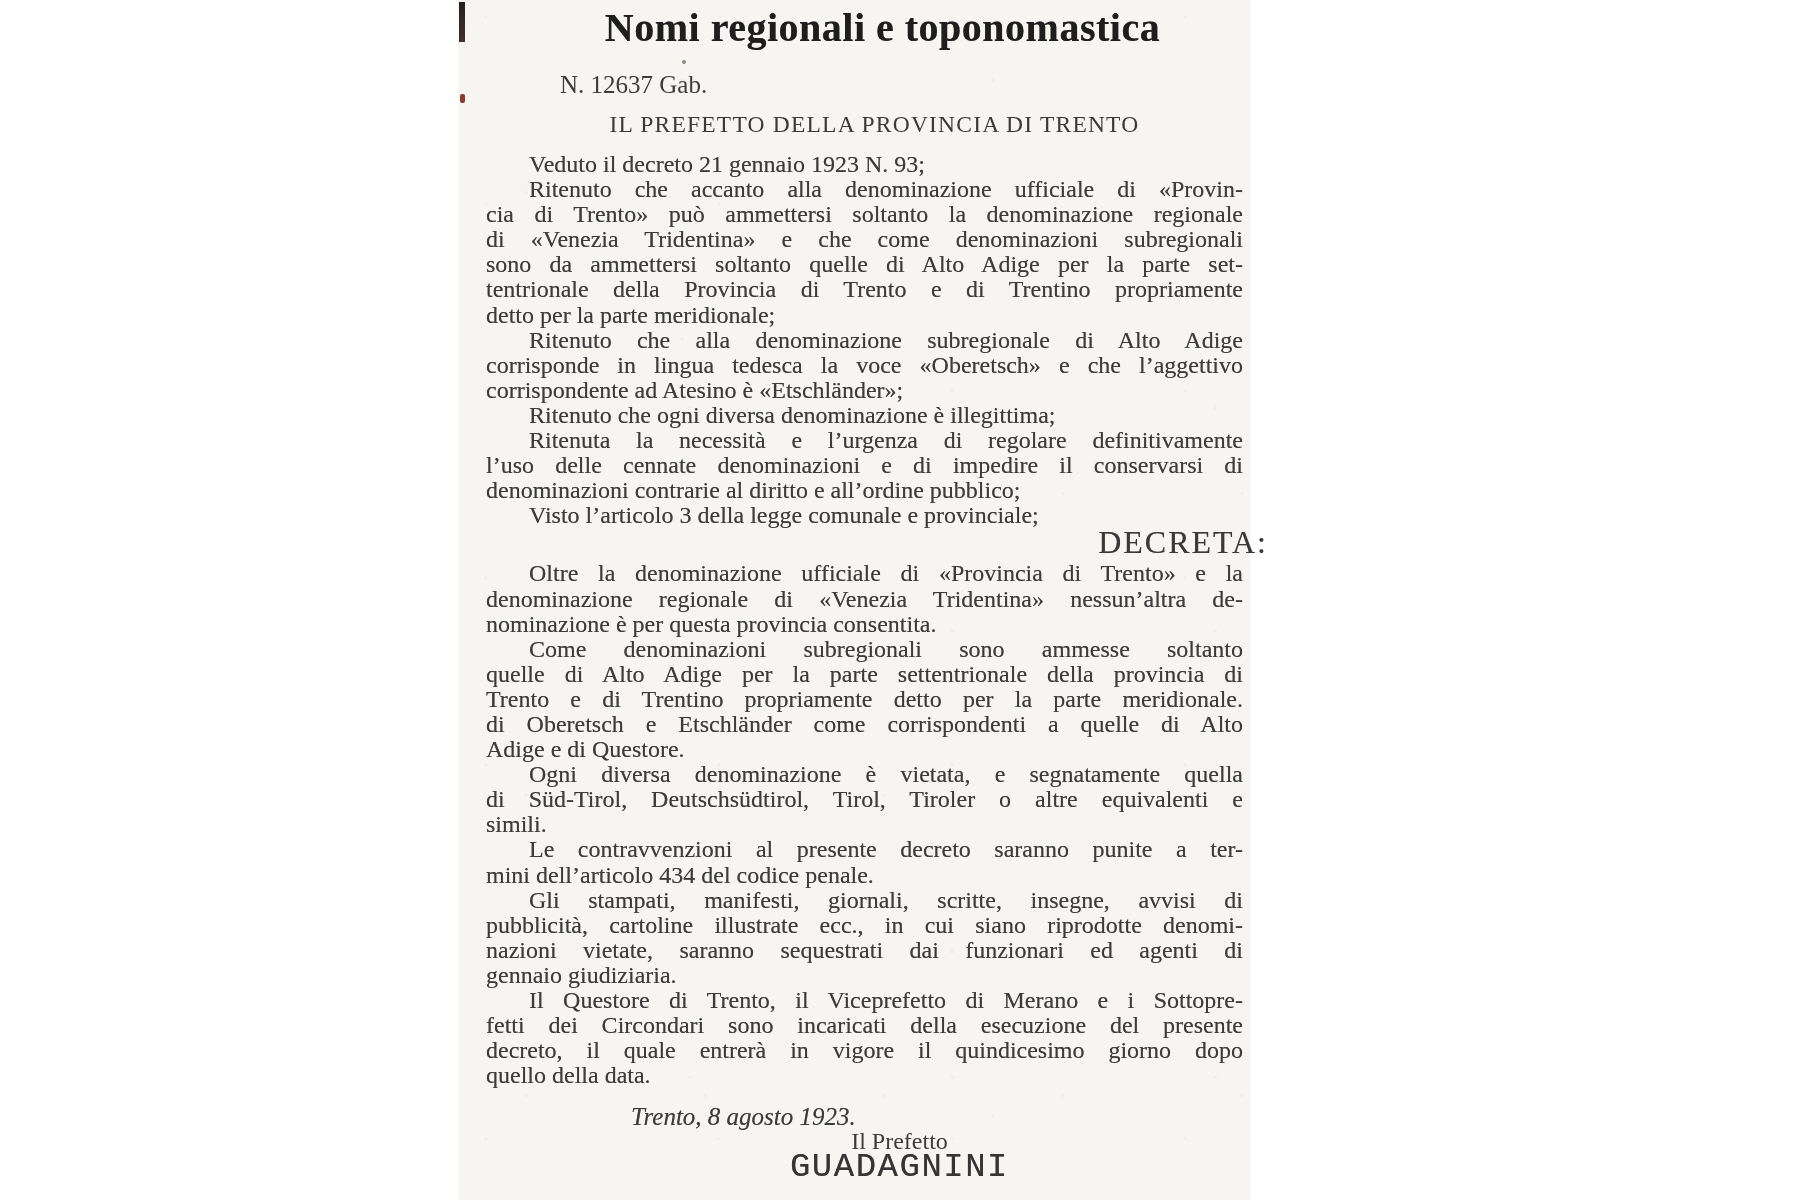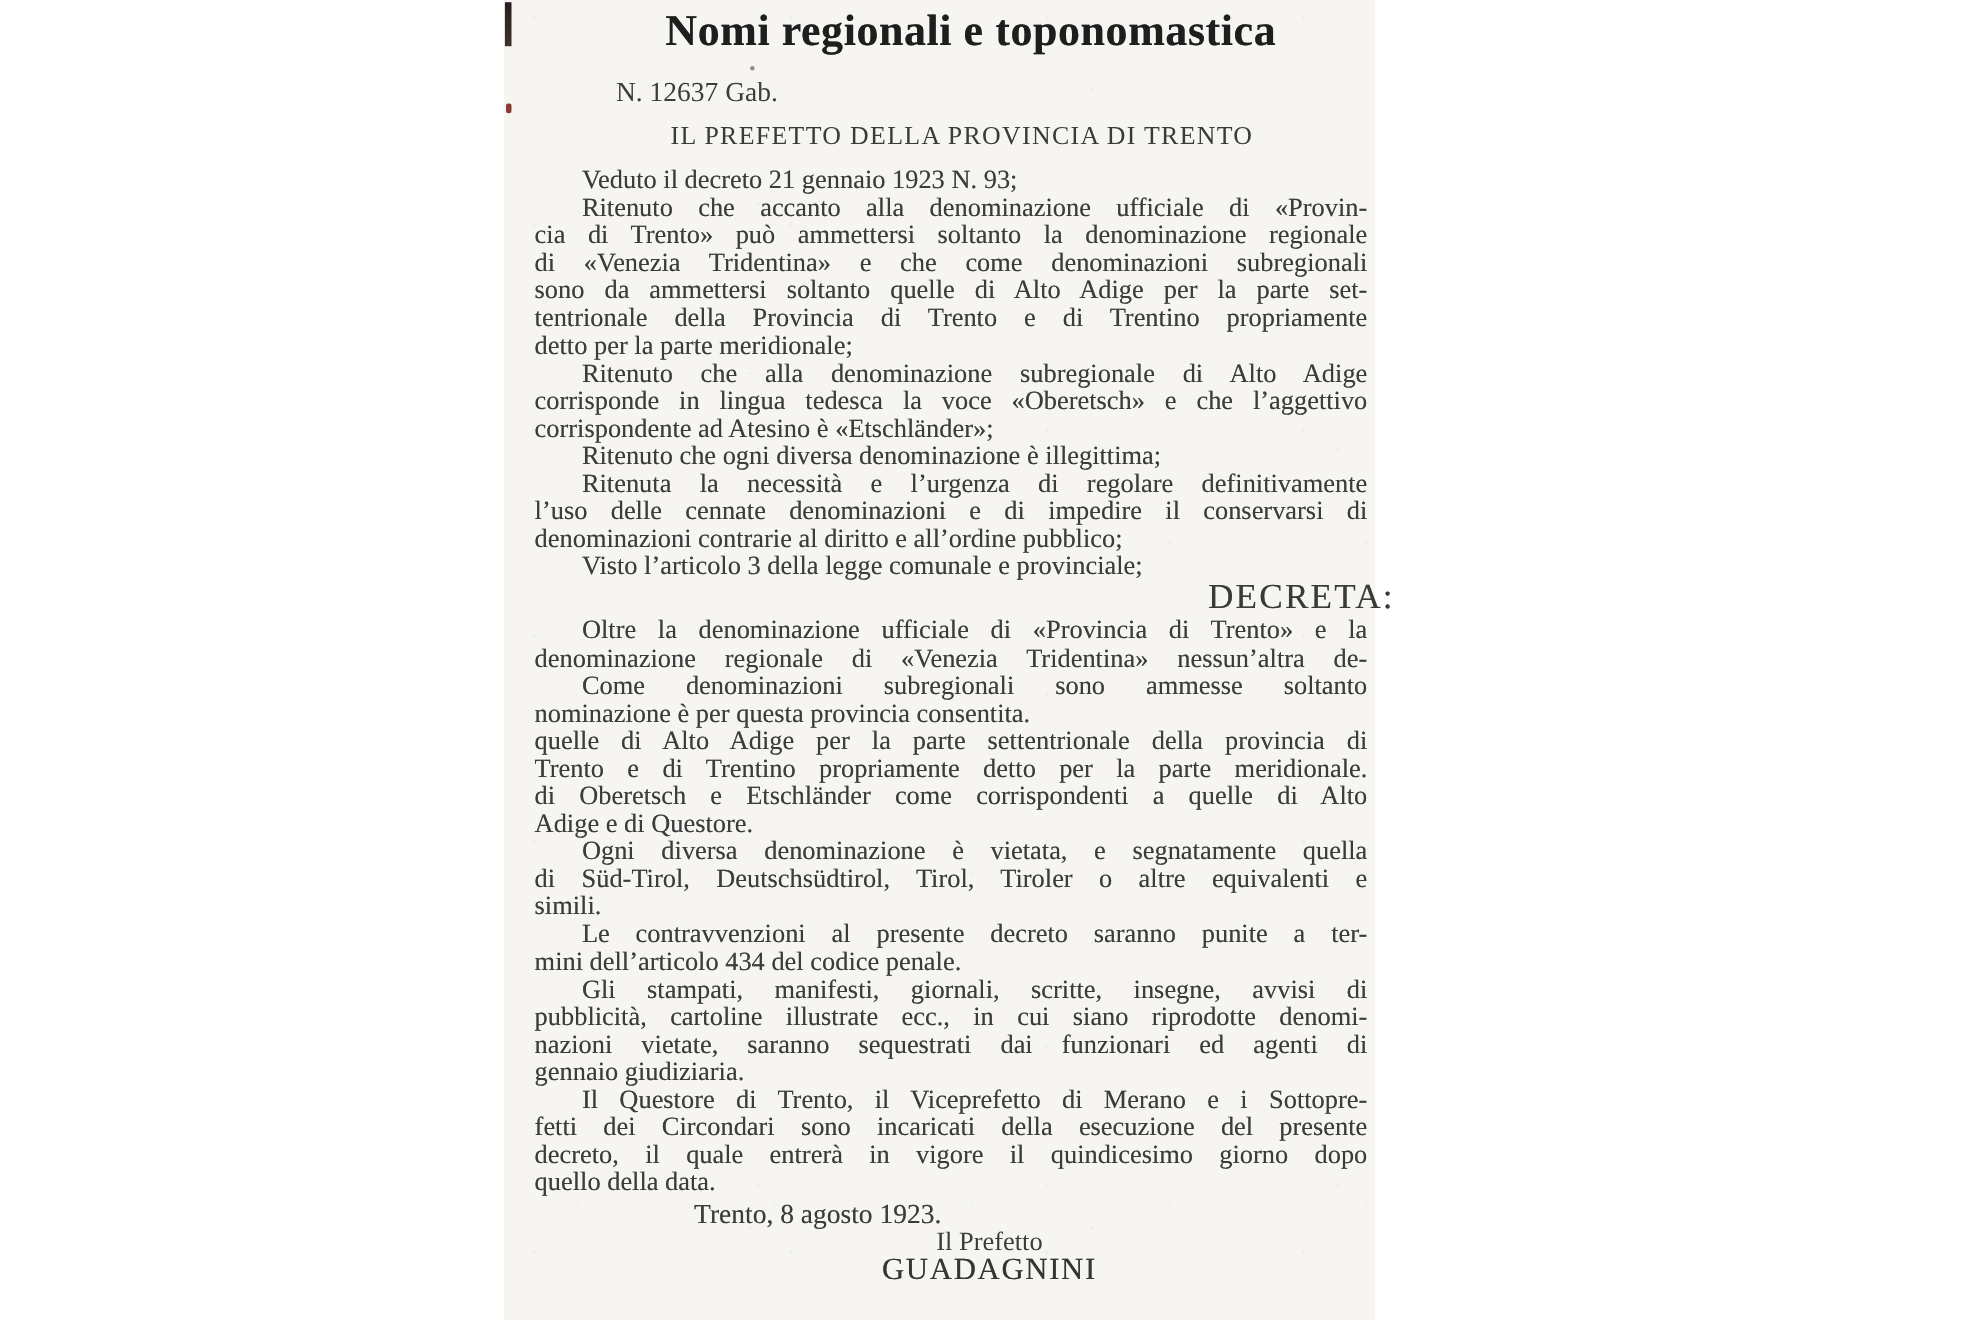--- a/index.html
+++ b/index.html
@@ -41,28 +41,28 @@
   }
   .ind{text-indent:43px;}
   .j{text-align:justify;text-align-last:justify;}
   .decreta{
     text-align:right;transform:translateX(25px);
     font-size:32px;letter-spacing:2px;line-height:25px;
     margin:2px 0 6px 0;color:#3a3a3a;
     text-shadow:0 0 0.5px rgba(55,55,55,0.55);
   }
   .dateline{
-    margin-top:4px;padding-left:145px;
-    font-size:25px;line-height:25px;
+    margin-top:16px;padding-left:145px;
+    font-style:italic;font-size:25px;line-height:25px;
     text-shadow:0 0 0.5px rgba(55,55,55,0.55);
   }
   .sig{width:100%;text-align:center;transform:translateX(35px);}
   .sig-role{font-size:24px;line-height:25px;}
-  .sig-name{font-size:28px;line-height:26px;letter-spacing:1.5px;color:#353535;
-    text-shadow:0 0 0.5px rgba(50,50,50,0.6);}
+  .sig-name{font-size:34px;line-height:26px;letter-spacing:1.5px;color:#353535;
+    text-shadow:0 0 0.5px rgba(50,50,50,0.6);font-family:Liberation Mono, monospace;}
 </style>
 </head>
 <body>
 
 <div class="page">
   <div class="scan">
     <div class="artifact-bar"></div>
     <div class="artifact-red"></div>
     <div class="artifact-dot"></div>
 
@@ -85,22 +85,22 @@
         <div class="ln ind">Ritenuto che ogni diversa denominazione è illegittima;</div>
         <div class="ln ind j">Ritenuta la necessità e l’urgenza di regolare definitivamente</div>
         <div class="ln j">l’uso delle cennate denominazioni e di impedire il conservarsi di</div>
         <div class="ln">denominazioni contrarie al diritto e all’ordine pubblico;</div>
         <div class="ln ind">Visto l’articolo 3 della legge comunale e provinciale;</div>
 
         <div class="decreta">DECRETA:</div>
 
         <div class="ln ind j">Oltre la denominazione ufficiale di «Provincia di Trento» e la</div>
         <div class="ln j">denominazione regionale di «Venezia Tridentina» nessun’altra de-</div>
+        <div class="ln">nominazione è per questa provincia consentita.</div>
         <div class="ln ind j">Come denominazioni subregionali sono ammesse soltanto</div>
-        <div class="ln">nominazione è per questa provincia consentita.</div>
         <div class="ln j">quelle di Alto Adige per la parte settentrionale della provincia di</div>
         <div class="ln j">Trento e di Trentino propriamente detto per la parte meridionale.</div>
         <div class="ln j">di Oberetsch e Etschländer come corrispondenti a quelle di Alto</div>
         <div class="ln">Adige e di Questore.</div>
         <div class="ln ind j">Ogni diversa denominazione è vietata, e segnatamente quella</div>
         <div class="ln j">di Süd-Tirol, Deutschsüdtirol, Tirol, Tiroler o altre equivalenti e</div>
         <div class="ln">simili.</div>
         <div class="ln ind j">Le contravvenzioni al presente decreto saranno punite a ter-</div>
         <div class="ln">mini dell’articolo 434 del codice penale.</div>
         <div class="ln ind j">Gli stampati, manifesti, giornali, scritte, insegne, avvisi di</div>

